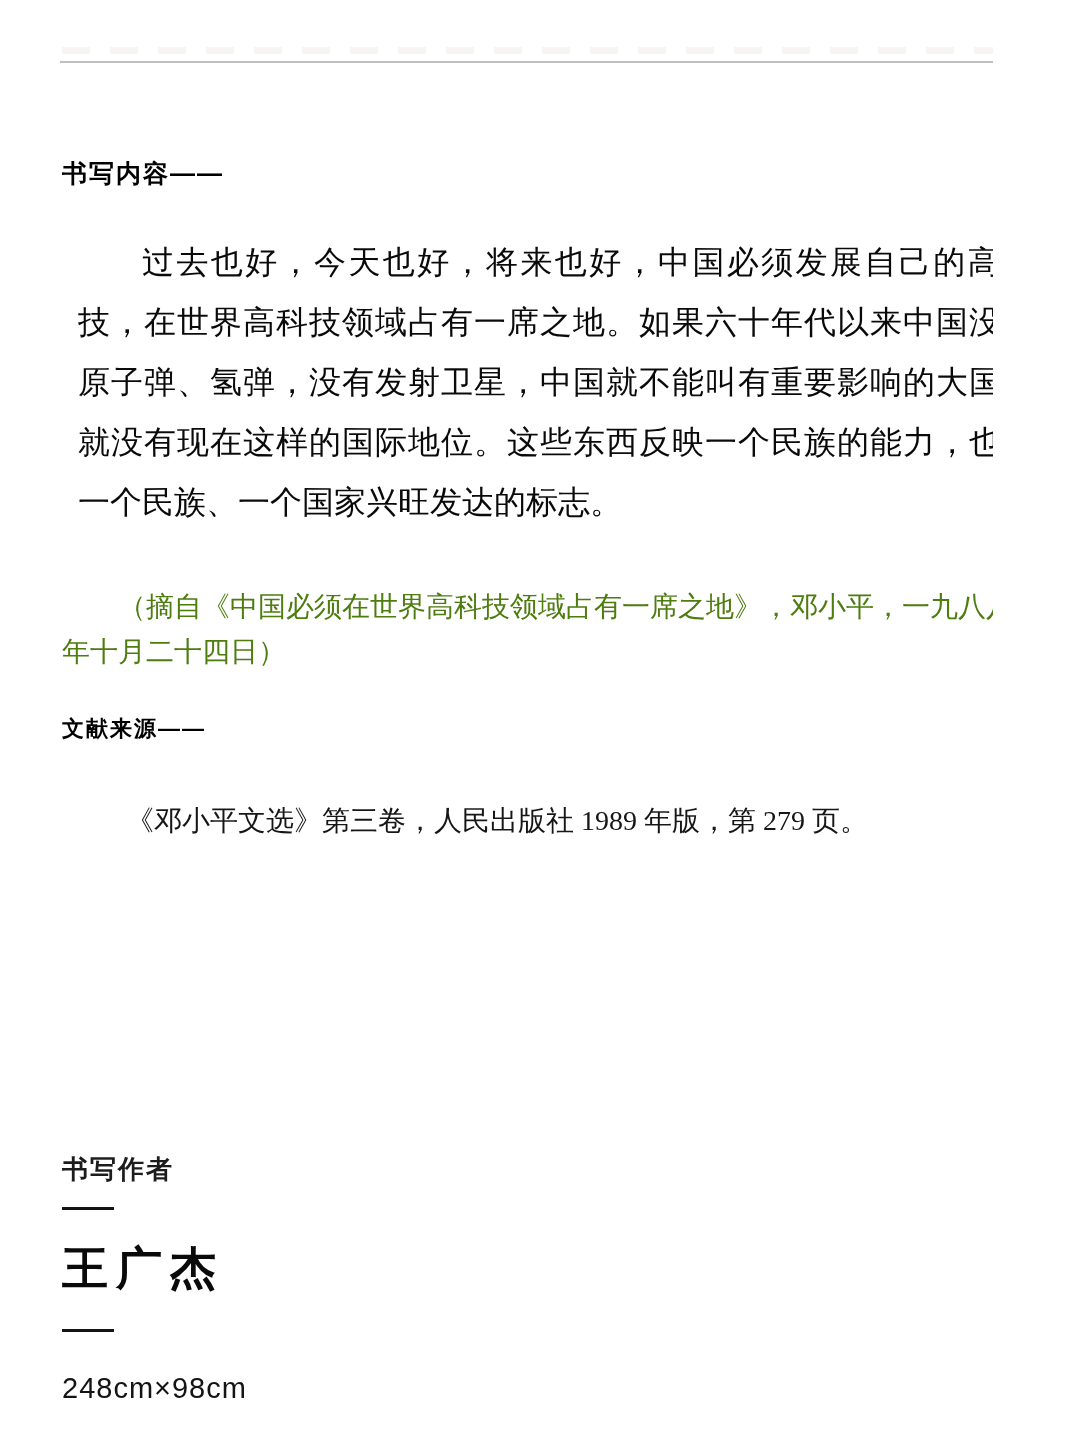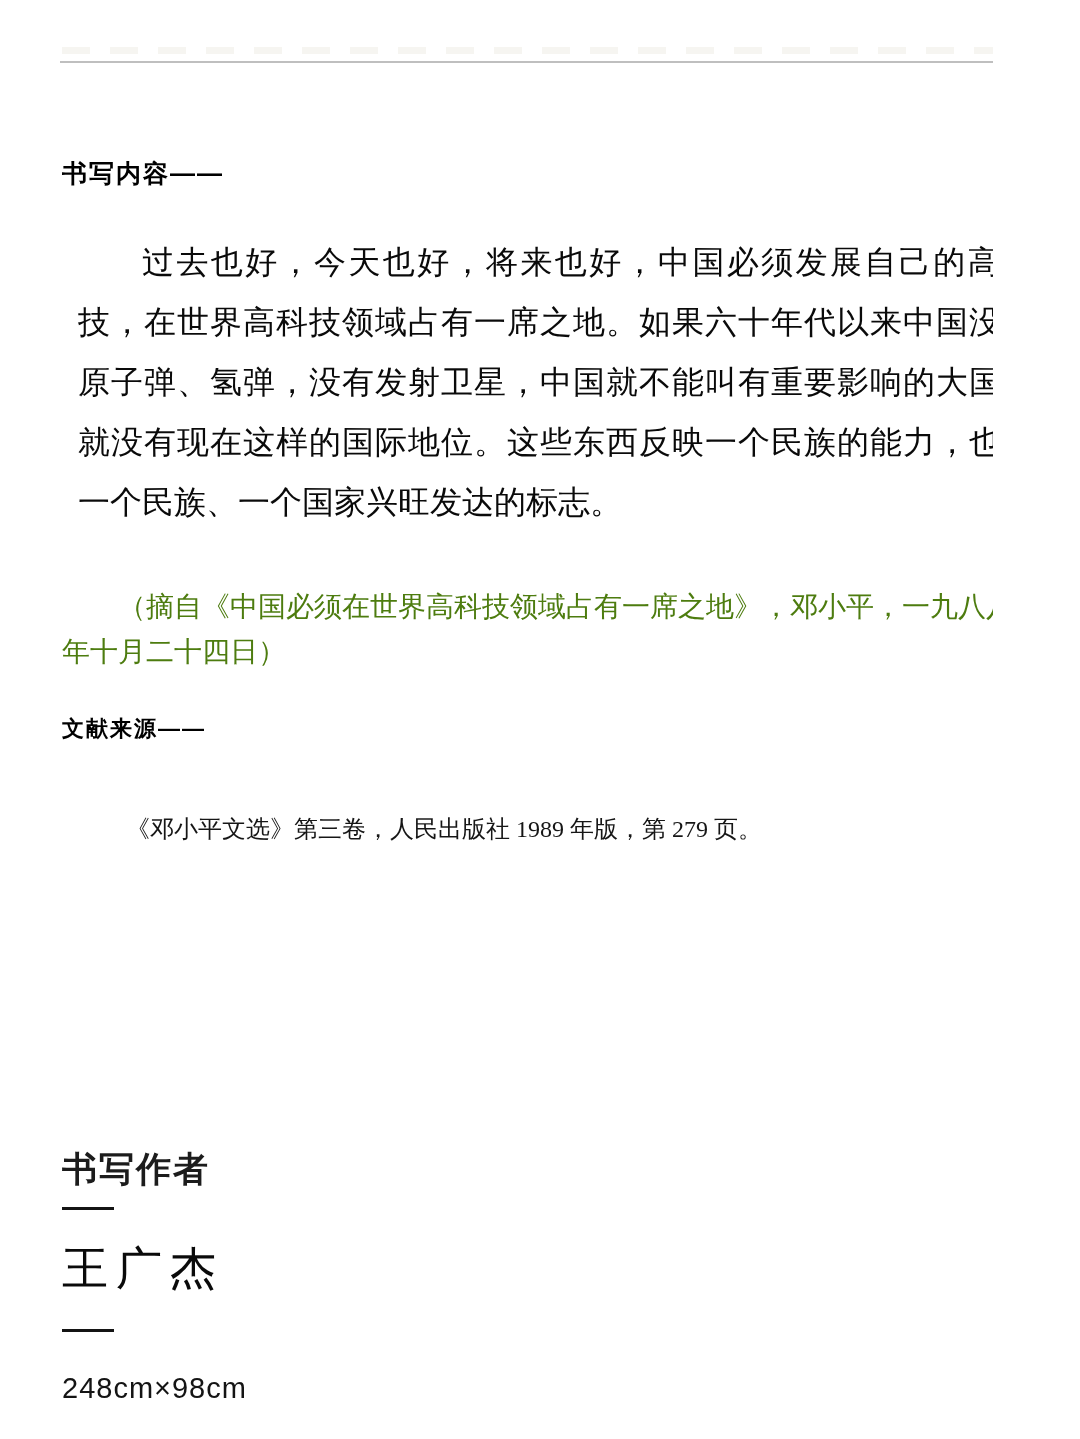--- a/index.html
+++ b/index.html
@@ -57,51 +57,51 @@
     font-family: "Liberation Serif", "DejaVu Serif", serif;
     font-size: 28px;
     line-height: 45px;
     color: #4d7c0f;
     text-indent: 2em;
   }
   .source-line {
     position: absolute;
     left: 62px; top: 793px;
     width: 956px;
-    margin: 16px;
+    margin: 8px;
     font-family: "Liberation Serif", "DejaVu Serif", serif;
-    font-size: 24px;
+    font-size: 28px;
     line-height: 40px;
     color: #161616;
     text-indent: 2em;
   }
   .author-block {
     position: absolute;
     left: 62px; top: 1154px;
   }
   .author-label {
-    font-size: 35px;
+    font-size: 26px;
     line-height: 30px;
     font-weight: 600;
     letter-spacing: 2px;
     color: #1c1c1c;
     white-space: nowrap;
   }
   .dash {
     width: 52px; height: 3px;
     background: #141414;
   }
   .dash1 { margin-top: 23px; }
   .dash2 { margin-top: 35px; }
   .author-name {
     margin-top: 34px;
     font-family: "Liberation Serif", "DejaVu Serif", serif;
     font-size: 46px;
     line-height: 50px;
-    font-weight: 400;
+    font-weight: 700;
     letter-spacing: 8px;
     color: #0a0a0a;
     white-space: nowrap;
   }
   .artwork-size {
     margin-top: 40px;
     font-size: 29px;
     line-height: 32px;
     letter-spacing: 1px;
     color: #141414;

